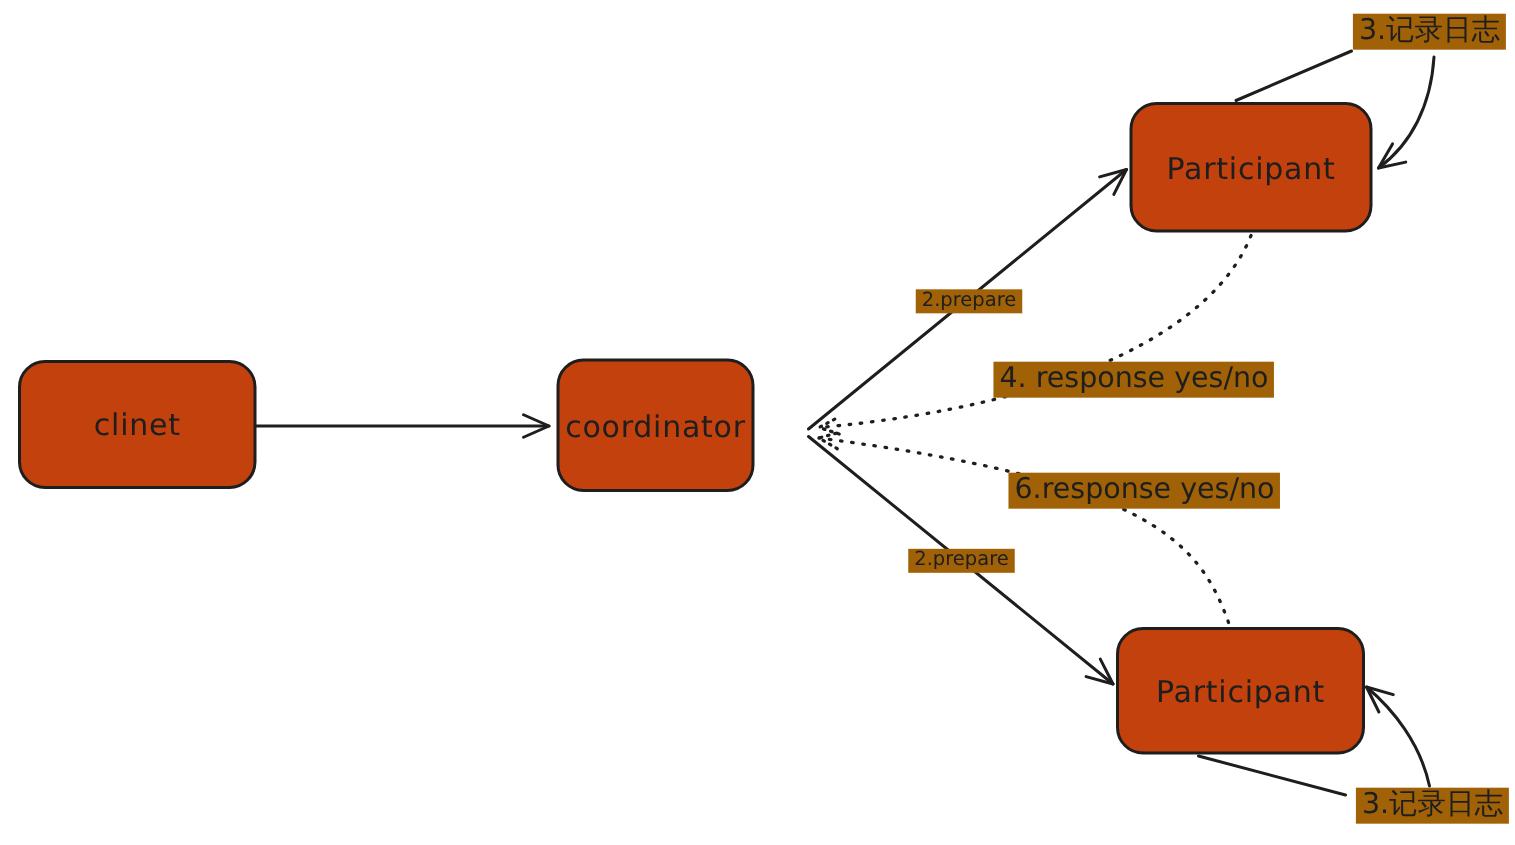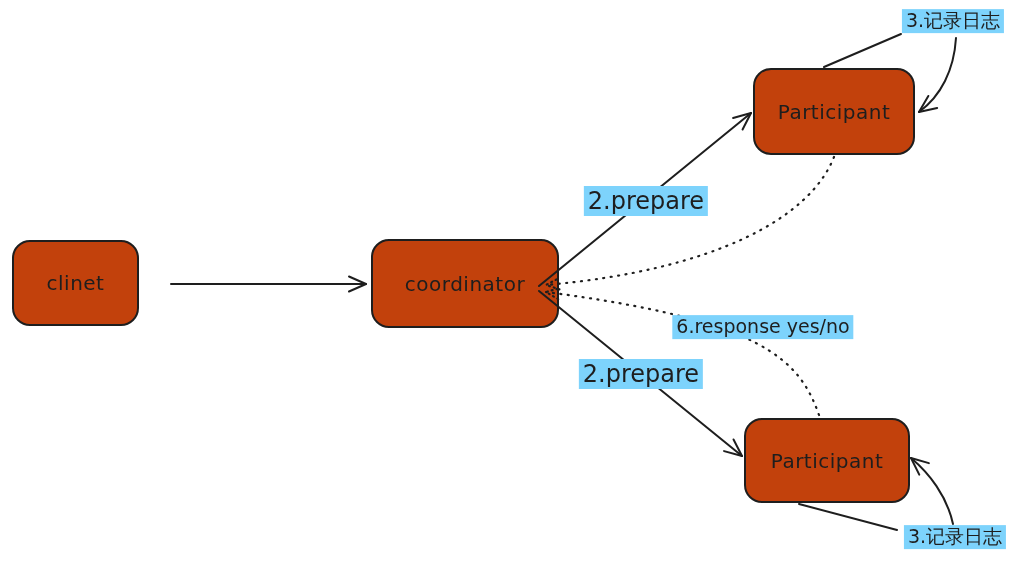--- a/index.html
+++ b/index.html
@@ -16,24 +16,24 @@
   .node span{ font-size:20px; letter-spacing:.5px; }
 
   
   .edges{ position:absolute; inset:0; z-index:2; pointer-events:none; color:var(--stroke); }
   .edge-solid{ fill:none; stroke:currentColor; stroke-width:2; stroke-linecap:round; }
   .edge-dotted{ fill:none; stroke:currentColor; stroke-width:2.2; stroke-linecap:round; stroke-dasharray:1 6.5; }
 
   
   .edge-label{
     position:absolute; transform:translate(-50%,-50%);
-    background:#7dd3fc; padding:0 4px; white-space:nowrap;
+    background:#a16207; padding:0 4px; white-space:nowrap;
     font-size:19px; line-height:1.25; z-index:3;
   }
-  .edge-label.big{ font-size:24px; }
+  .edge-label.big{ font-size:13px; }
 </style>
 </head>
 <body>
 
 <div class="canvas">
 
   <svg class="edges" width="1010" height="563" viewBox="0 0 1010 563" xmlns="http://www.w3.org/2000/svg">
     <defs>
       <marker id="ah" markerUnits="userSpaceOnUse" markerWidth="44" markerHeight="44" refX="22" refY="22" orient="auto" overflow="visible">
         <path d="M 5 14.5 L 22 22 L 5 29.5" fill="none" stroke="currentColor" stroke-width="2" stroke-linecap="round" stroke-linejoin="round"></path>
@@ -49,41 +49,42 @@
 
     <path class="edge-dotted" d="M 834 157 C 810 218, 715 270, 546 285" marker-end="url(#ahd)"></path>
     <path class="edge-dotted" d="M 819 415 C 799 358, 760 320, 546 292" marker-end="url(#ahd)"></path>
 
     <path class="edge-solid" d="M 824 67 L 901 34"></path>
     <path class="edge-solid" d="M 956 38 C 954 70, 941 96, 919 112" marker-end="url(#ah)"></path>
     <path class="edge-solid" d="M 799 504 L 897 530"></path>
     <path class="edge-solid" d="M 953 524 C 947 496, 929 473, 911 458" marker-end="url(#ah)"></path>
   </svg>
 
-  <div class="node" style="left:12px; top:240px; width:127px; height:86px;">
+  <div class="node" style="left:12px; top:240px; width:159px; height:86px;">
     <span>clinet</span>
   </div>
 
-  <div class="node" style="left:371px; top:239px; width:188px; height:89px;">
+  <div class="node" style="left:371px; top:239px; width:132px; height:89px;">
     <span>coordinator</span>
   </div>
 
   <div class="node" style="left:753px; top:68px; width:162px; height:87px;">
     <span>Participant</span>
   </div>
 
   <div class="node" style="left:744px; top:418px; width:166px; height:85px;">
     <span>Participant</span>
   </div>
 
 
   <div class="edge-label big" style="left:646px; top:201px;">2.prepare</div>
 
   <div class="edge-label big" style="left:641px; top:374px;">2.prepare</div>
 
+  <div class="edge-label" style="left:756px; top:253px;">4. response yes/no</div>
 
   <div class="edge-label" style="left:763px; top:327px;">6.response yes/no</div>
 
   <div class="edge-label" style="left:953px; top:21px;">3.记录日志</div>
 
   <div class="edge-label" style="left:955px; top:537px;">3.记录日志</div>
 
 </div>
 
 </body></html>

